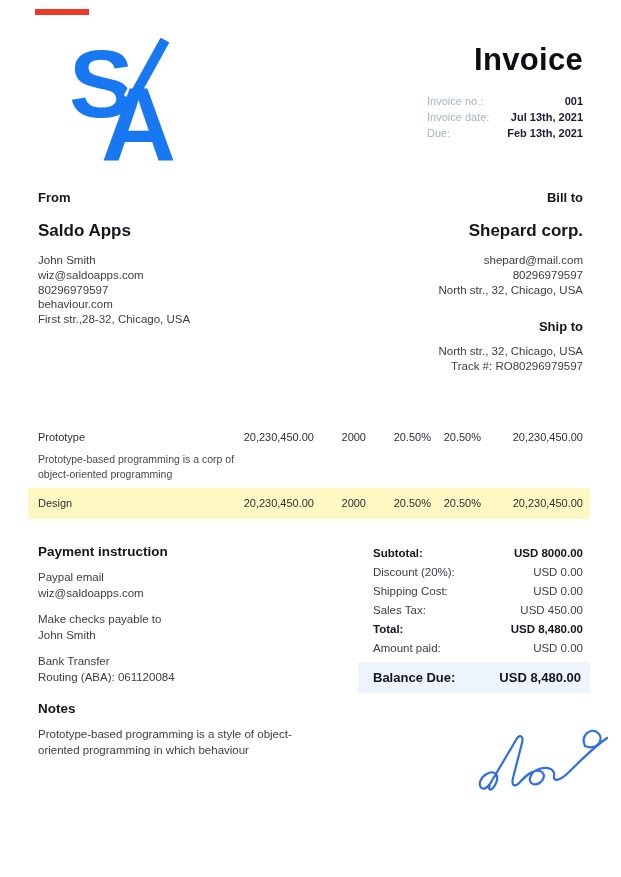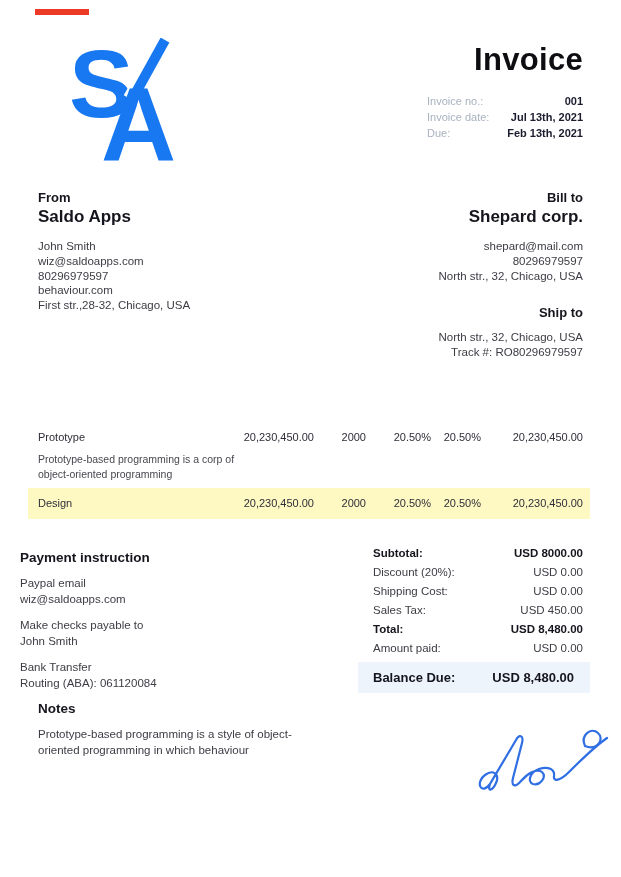--- a/index.html
+++ b/index.html
@@ -16,52 +16,52 @@
 
   .meta { position:absolute; right:38px; top:93px; width:156px; font-size:11px; }
   .meta-row { display:flex; justify-content:space-between; line-height:16px; }
   .meta-label { color:#a9b2c0; }
   .meta-value { color:#1b1b30; font-weight:bold; }
 
   .party { position:absolute; top:190px; }
   .party.left  { left:38px; }
   .party.right { right:38px; text-align:right; }
   .party-heading { font-size:13px; font-weight:bold; color:#15151d; line-height:16px; }
-  .party-name { font-size:17px; font-weight:bold; color:#15151d; margin-top:0; line-height:22px; }
+  .party-name { font-size:17px; font-weight:bold; color:#15151d; margin-top:14px; line-height:22px; }
   .party-lines { margin-top:11px; font-size:11.5px; line-height:14.8px; color:#3c3c44; }
   .shipto-heading { font-size:13px; font-weight:bold; color:#15151d; margin-top:22px; line-height:16px; }
   .shipto-lines { margin-top:9px; font-size:11.5px; line-height:14.8px; color:#3c3c44; }
 
   .item-row { position:absolute; left:28px; width:562px; }
   .item-row .cell { position:absolute; font-size:11px; color:#2e2e38; white-space:nowrap; }
   .row-1 { top:425px; height:63px; }
   .row-2 { top:488px; height:31px; background:#fef9c3; }
   .row-1 .cell { top:6px; }
   .row-2 .cell { top:9px; }
   .c-name   { left:10px; font-size:11.5px; }
   .c-amount { right:276px; }
   .c-qty    { right:224px; }
   .c-tax1   { right:159px; }
   .c-tax2   { right:109px; }
   .c-total  { right:7px; }
   .item-desc { position:absolute; left:10px; top:27px; width:200px;
                font-size:10.5px; line-height:15px; color:#47474f; }
 
-  .payment { position:absolute; left:20px; top:543px; width:250px;margin-top:6px; }
+  .payment { position:absolute; left:38px; top:543px; width:250px; }
   .section-heading { font-size:13.5px; font-weight:bold; color:#15151d; line-height:18px; }
   .pay-group { margin-top:9px; font-size:11.5px; line-height:15.5px; color:#3c3c44; }
   .pay-group + .pay-group { margin-top:11px; }
 
   .totals { position:absolute; left:358px; top:546px; width:232px; font-size:11.5px; }
   .totals-row { display:flex; justify-content:space-between; height:19px; line-height:15px;
                 padding-left:15px; padding-right:7px; color:#3c3c44; }
   .totals-row.bold { font-weight:bold; color:#15151d; }
   .balance-row { display:flex; justify-content:space-between; align-items:center;
                  background:#eef4fb; margin-top:2px; height:31px;
-                 padding-left:15px; padding-right:16px;
+                 padding-left:15px; padding-right:9px;
                  font-size:13px; font-weight:bold; color:#15151d; }
 
   .notes { position:absolute; left:38px; top:700px; width:280px; }
   .notes-text { margin-top:9px; font-size:11.5px; line-height:15.5px; color:#3c3c44; width:262px; }
 
   .signature { position:absolute; left:476px; top:720px; width:136px; height:82px; }
 </style>
 </head>
 <body>
 

